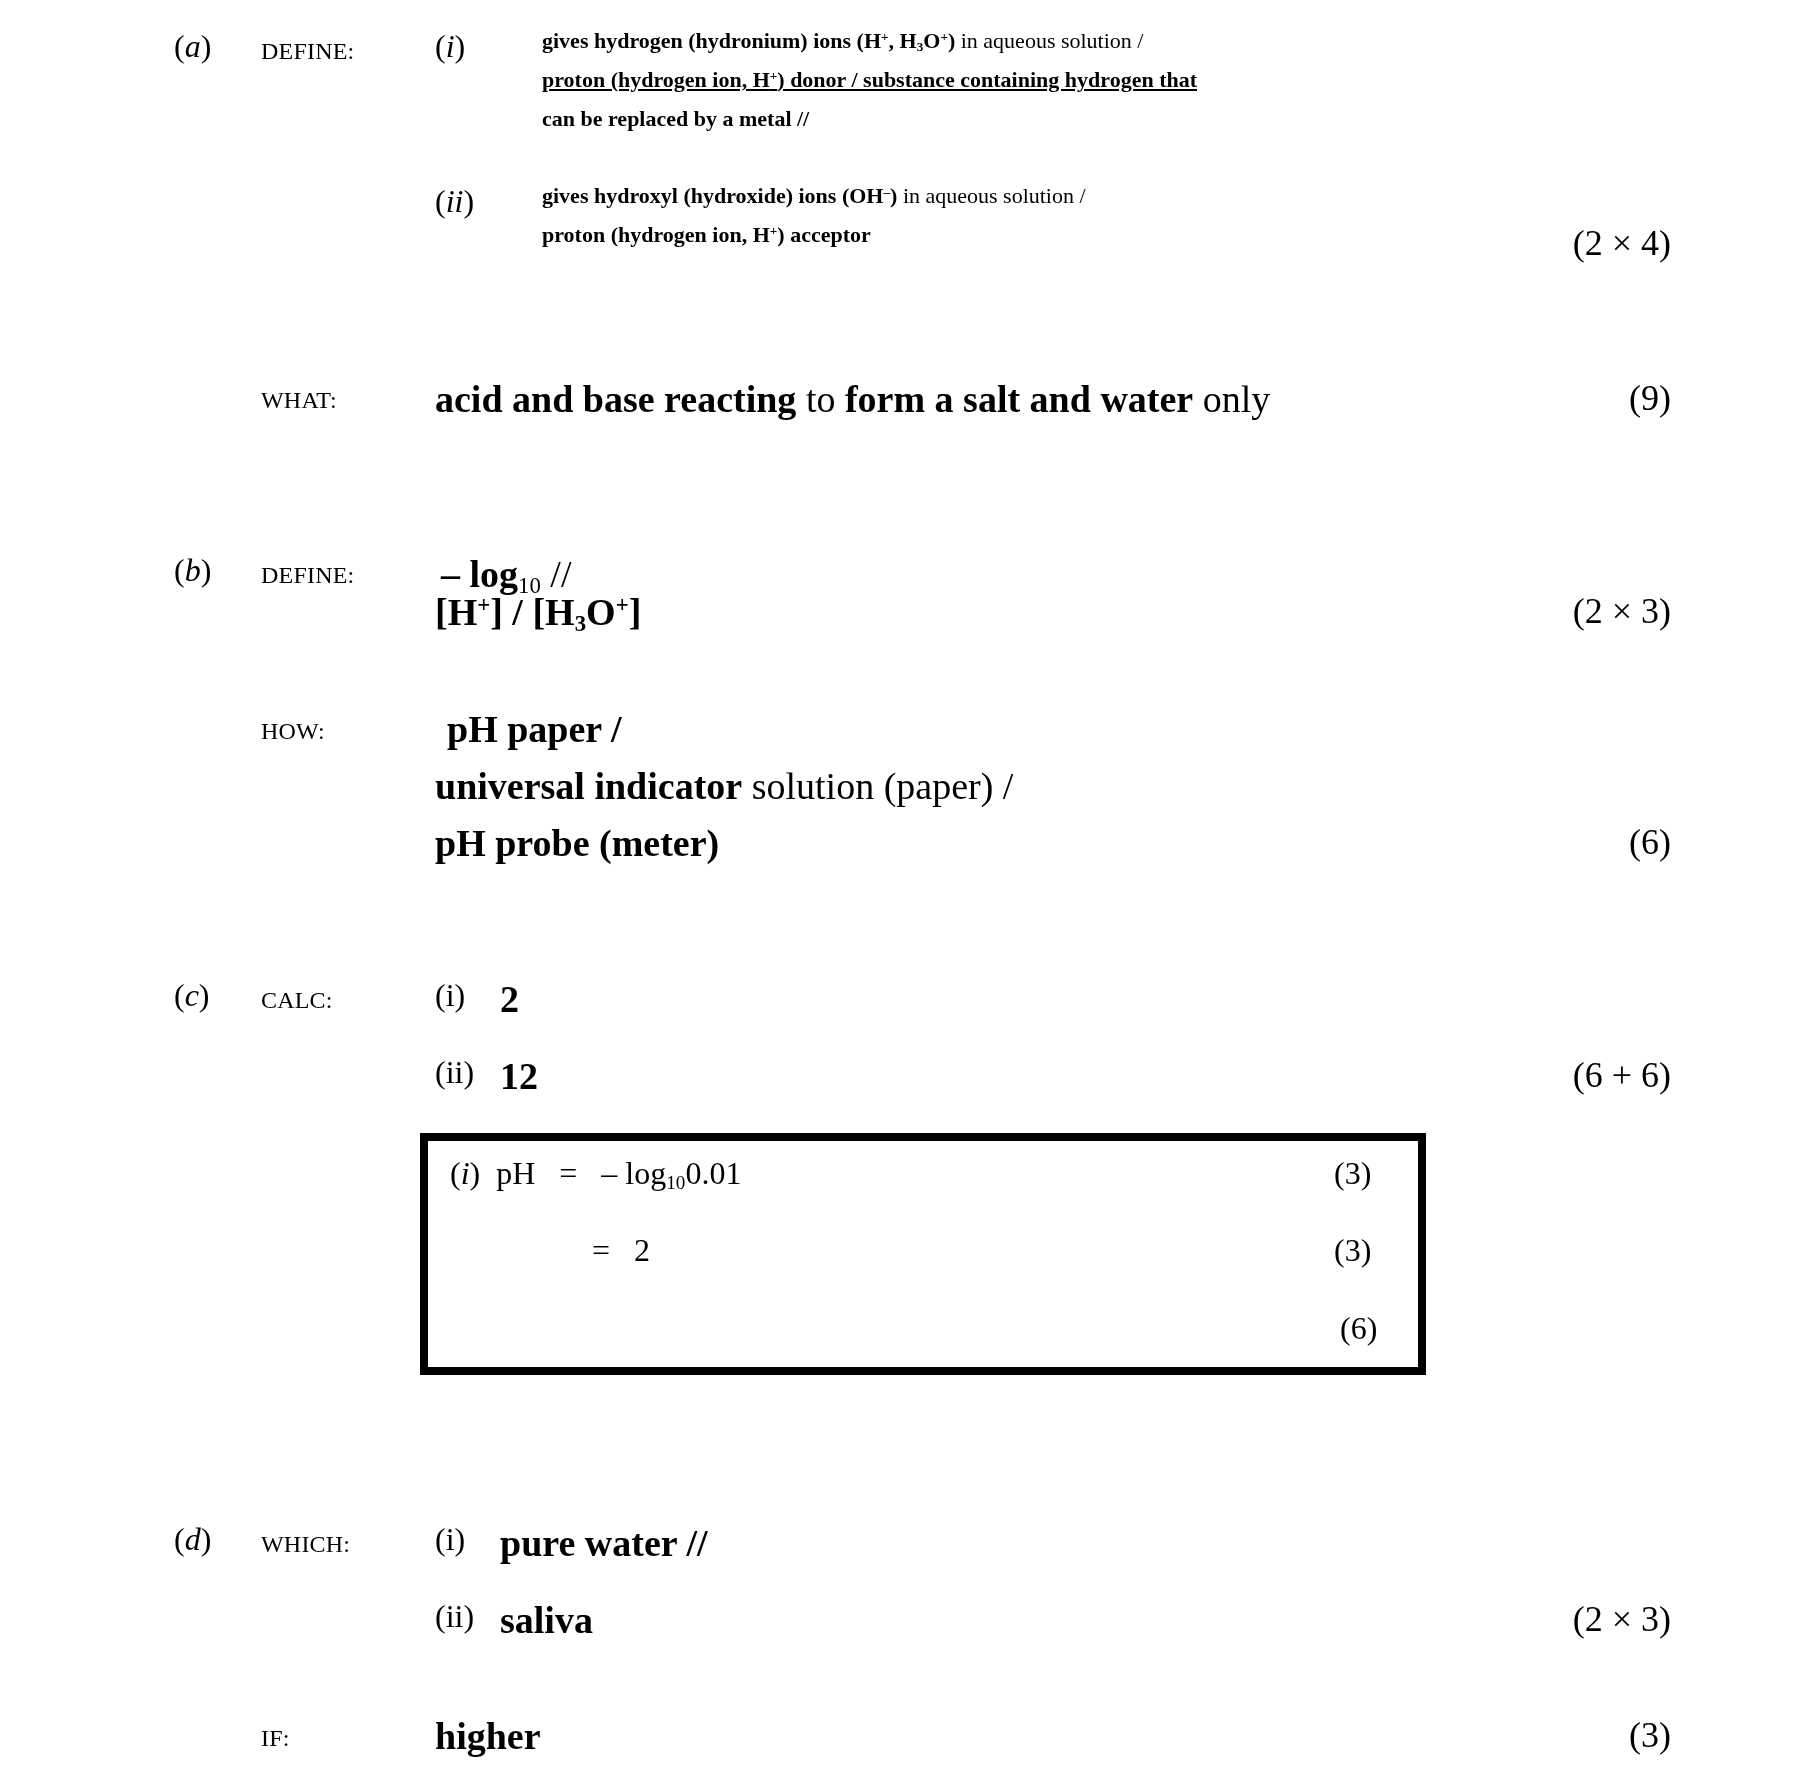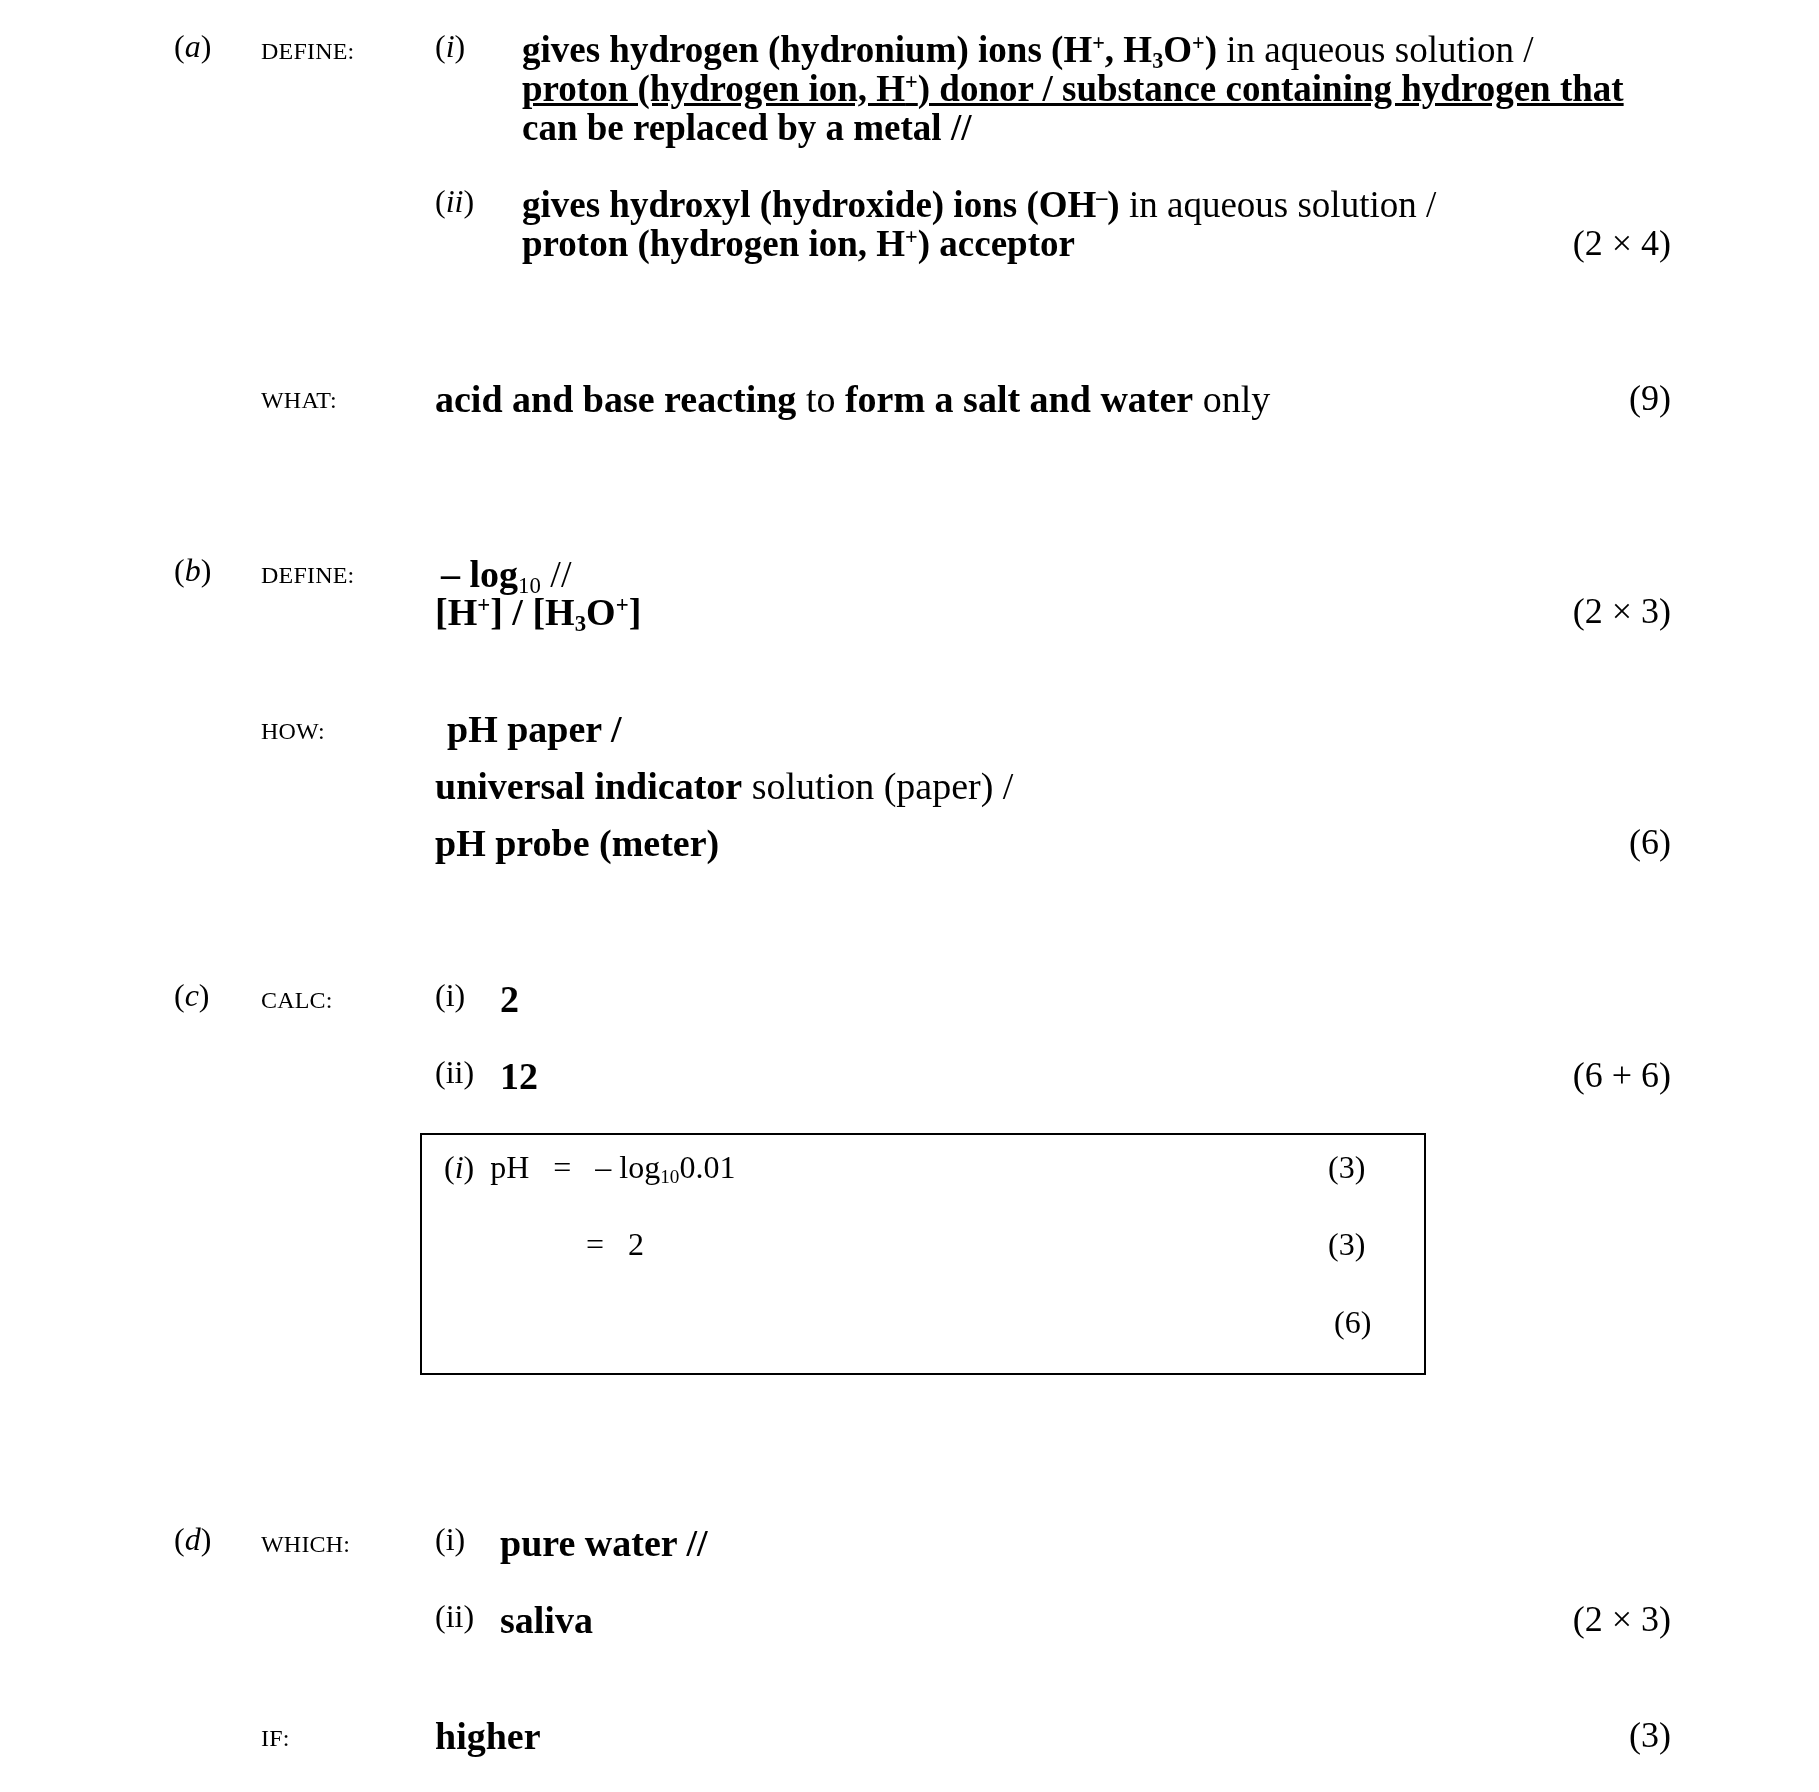--- a/index.html
+++ b/index.html
@@ -7,29 +7,29 @@
       width: 1819px; height: 1792px; position: relative; overflow: hidden;
       font-family: "Liberation Serif", "DejaVu Serif", serif;
       color: #000000;
     }
     .abs { position: absolute; white-space: nowrap; }
     .part { font-size: 32px; font-style: italic; left: 174px; }
     .part .paren { font-style: normal; }
     .kw { font-size: 24px; left: 261px; letter-spacing: 0.2px; }
     .sub { font-size: 32px; left: 435px; }
     .sub i { font-style: italic; }
-    .ans { font-size: 37px; left: 522px; }
+    .ans { font-size: 22px; left: 542px; }
     .ans2 { font-size: 38px; left: 435px; }
     .b { font-weight: bold; }
     .marks { font-size: 36px; right: 148px; text-align: right; }
     sup { font-size: 60%; vertical-align: 0.55em; line-height: 0; }
     sub { font-size: 60%; vertical-align: -0.25em; line-height: 0; }
     .box {
       position: absolute; left: 420px; top: 1133px; width: 1006px; height: 242px;
-      border: 2px solid #000000; box-sizing: border-box;
+      border: 8px solid #000000; box-sizing: border-box;
     }
     .boxline { position: absolute; font-size: 32px; white-space: nowrap; }
     .boxmark { position: absolute; font-size: 32px; }
   </style>
 </head>
 <body>
 
 <div class="abs part" style="top:28px;"><span class="paren">(</span><span>a</span><span class="paren">)</span></div>
 <div class="abs kw" style="top:38px;">DEFINE:</div>
 <div class="abs sub" style="top:28px;">(<i>i</i>)</div>

